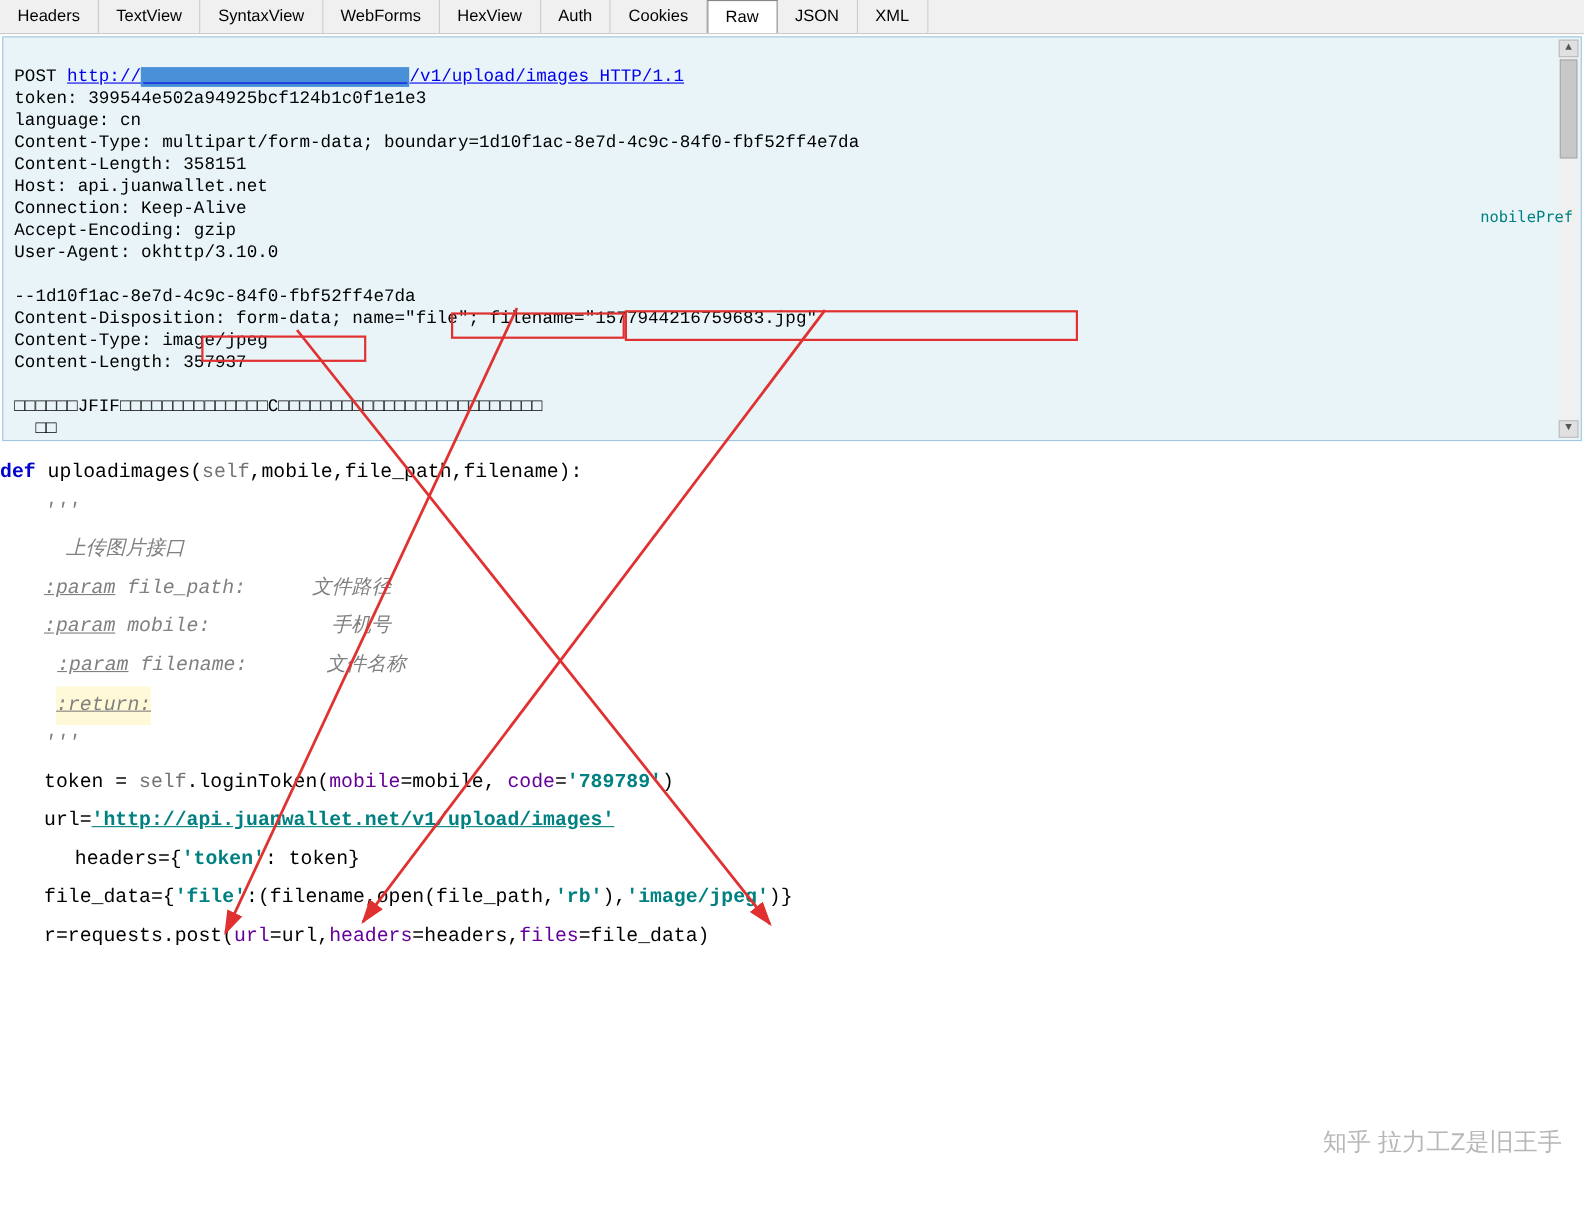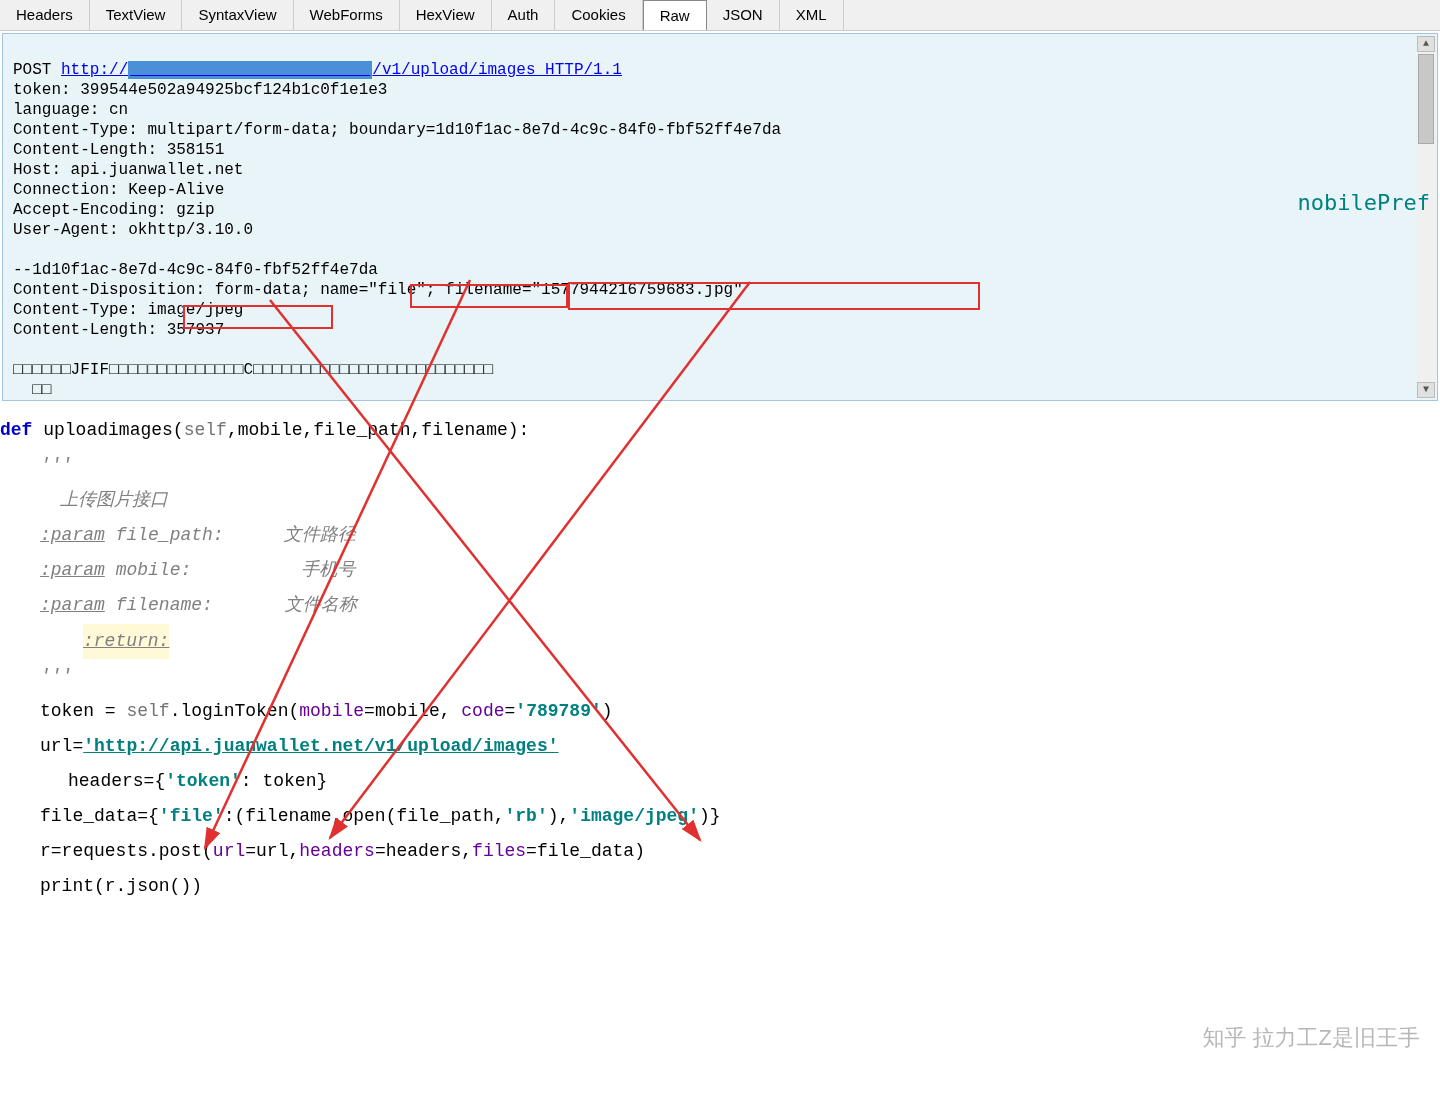--- a/index.html
+++ b/index.html
@@ -37,21 +37,21 @@
     .kw-def { color: #0000cc; font-weight: bold; }
     .kw-self { color: #737373; }
     .fn-name { color: #000; }
     .docstring { color: #808080; font-style: italic; }
     .doc-tag { color: #808080; font-style: italic; text-decoration: underline; }
     .str { color: #008080; font-weight: bold; }
     .str-link { color: #008080; font-weight: bold; text-decoration: underline; }
     .kwarg { color: #660099; }
     .return-hl { background: #fff9d8; display: inline-block; }
     
-    .side-text { position: absolute; right: 10px; top: 190px; color: #008080; font-family: Consolas, monospace; font-size: 22px; }
+    .side-text { position: absolute; right: 10px; top: 190px; color: #008080; font-family: Consolas, monospace; font-size: 14px; }
     .watermark { position: absolute; right: 20px; bottom: 56px; color: #999; font-family: Arial; font-size: 22px; opacity: 0.7; }
     
     svg.arrows { position: absolute; top: 0; left: 0; pointer-events: none; z-index: 10; }
   </style>
 </head>
 <body>
 
 <div class="tabs">
   <div class="tab">Headers</div>
   <div class="tab">TextView</div>
@@ -106,24 +106,23 @@
   <line x1="470" y1="280" x2="205" y2="848" stroke="#e03030" stroke-width="2.5" marker-end="url(#ah)"></line>
   <line x1="750" y1="282" x2="330" y2="838" stroke="#e03030" stroke-width="2.5" marker-end="url(#ah)"></line>
 </svg>
 
 <div class="code-area">
 <div><span class="kw-def">def</span> <span class="fn-name">uploadimages</span>(<span class="kw-self">self</span>,<span>mobile</span>,<span>file_path</span>,<span>filename</span>):</div>
 <div style="padding-left:40px;"><span class="docstring">'''</span></div>
 <div style="padding-left:60px;"><span class="docstring">上传图片接口</span></div>
 <div style="padding-left:40px;"><span class="doc-tag">:param</span> <span class="docstring">file_path:</span><span style="display:inline-block;width:60px;"></span><span class="docstring">文件路径</span></div>
 <div style="padding-left:40px;"><span class="doc-tag">:param</span> <span class="docstring">mobile:</span><span style="display:inline-block;width:110px;"></span><span class="docstring">手机号</span></div>
-<div style="padding-left:40px;"><span class="doc-tag">:param</span> <span class="docstring">filename:</span><span style="display:inline-block;width:72px;"></span><span class="docstring">文件名称</span></div>
-<div style="padding-left:51px;margin-left:32px;"><span class="return-hl"><span class="doc-tag">:return:</span></span></div>
+<div style="padding-left:52px;"><span class="doc-tag">:param</span> <span class="docstring">filename:</span><span style="display:inline-block;width:72px;"></span><span class="docstring">文件名称</span></div>
+<div style="padding-left:51px;"><span class="return-hl"><span class="doc-tag">:return:</span></span></div>
 <div style="padding-left:40px;"><span class="docstring">'''</span></div>
 <div style="padding-left:40px;"><span>token = </span><span class="kw-self">self</span><span>.loginToken(</span><span class="kwarg">mobile</span><span>=mobile, </span><span class="kwarg">code</span><span>=</span><span class="str">'789789'</span><span>)</span></div>
 <div style="padding-left:40px;"><span>url=</span><span class="str-link">'http://api.juanwallet.net/v1/upload/images'</span></div>
 <div style="padding-left:40px;margin-left:28px;"><span>headers={</span><span class="str">'token'</span><span>: token}</span></div>
 <div style="padding-left:40px;"><span>file_data={</span><span class="str">'file'</span><span>:(filename,open(file_path,</span><span class="str">'rb'</span><span>),</span><span class="str">'image/jpeg'</span><span>)}</span></div>
 <div style="padding-left:40px;"><span>r=requests.post(</span><span class="kwarg">url</span><span>=url,</span><span class="kwarg">headers</span><span>=headers,</span><span class="kwarg">files</span><span>=file_data)</span></div>
-<div style="padding-left:40px;"><span>print(r.json())</span></div>
 </div>
 
 <div class="watermark">知乎 拉力工Z是旧王手</div>
 
 </body></html>

